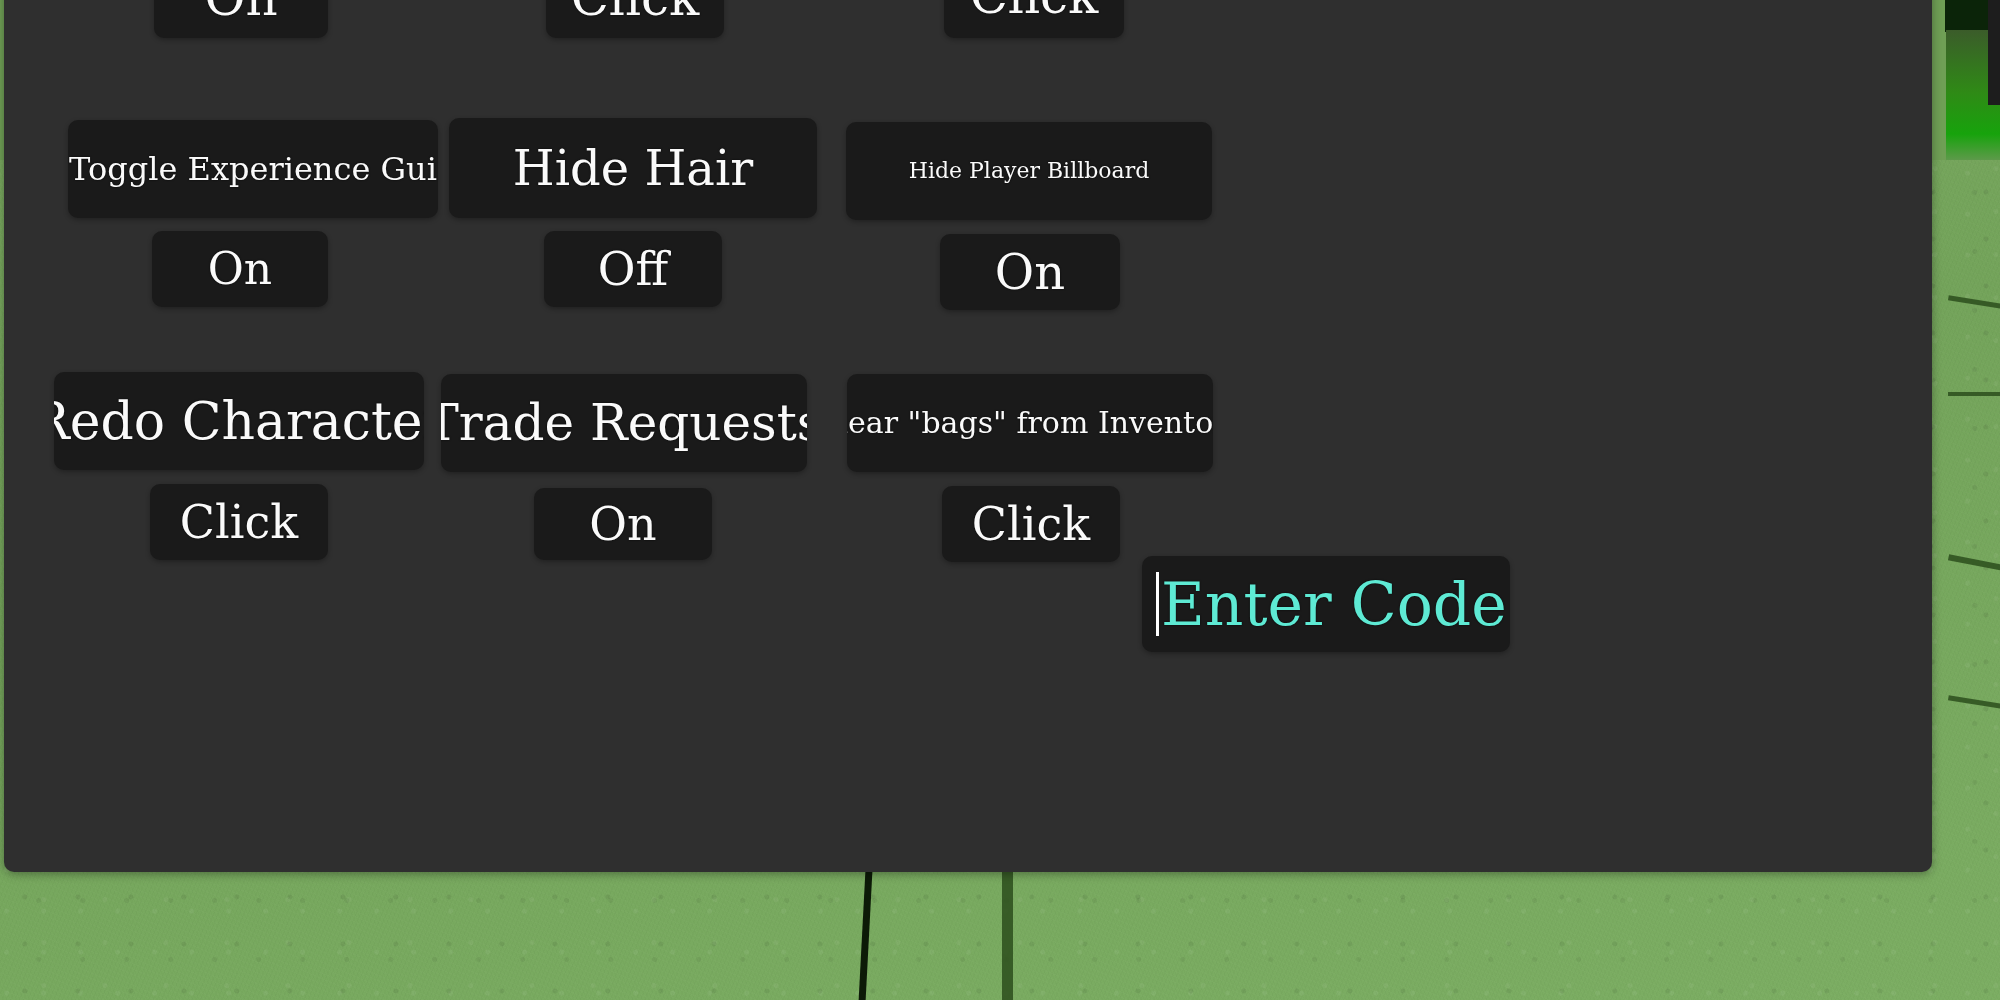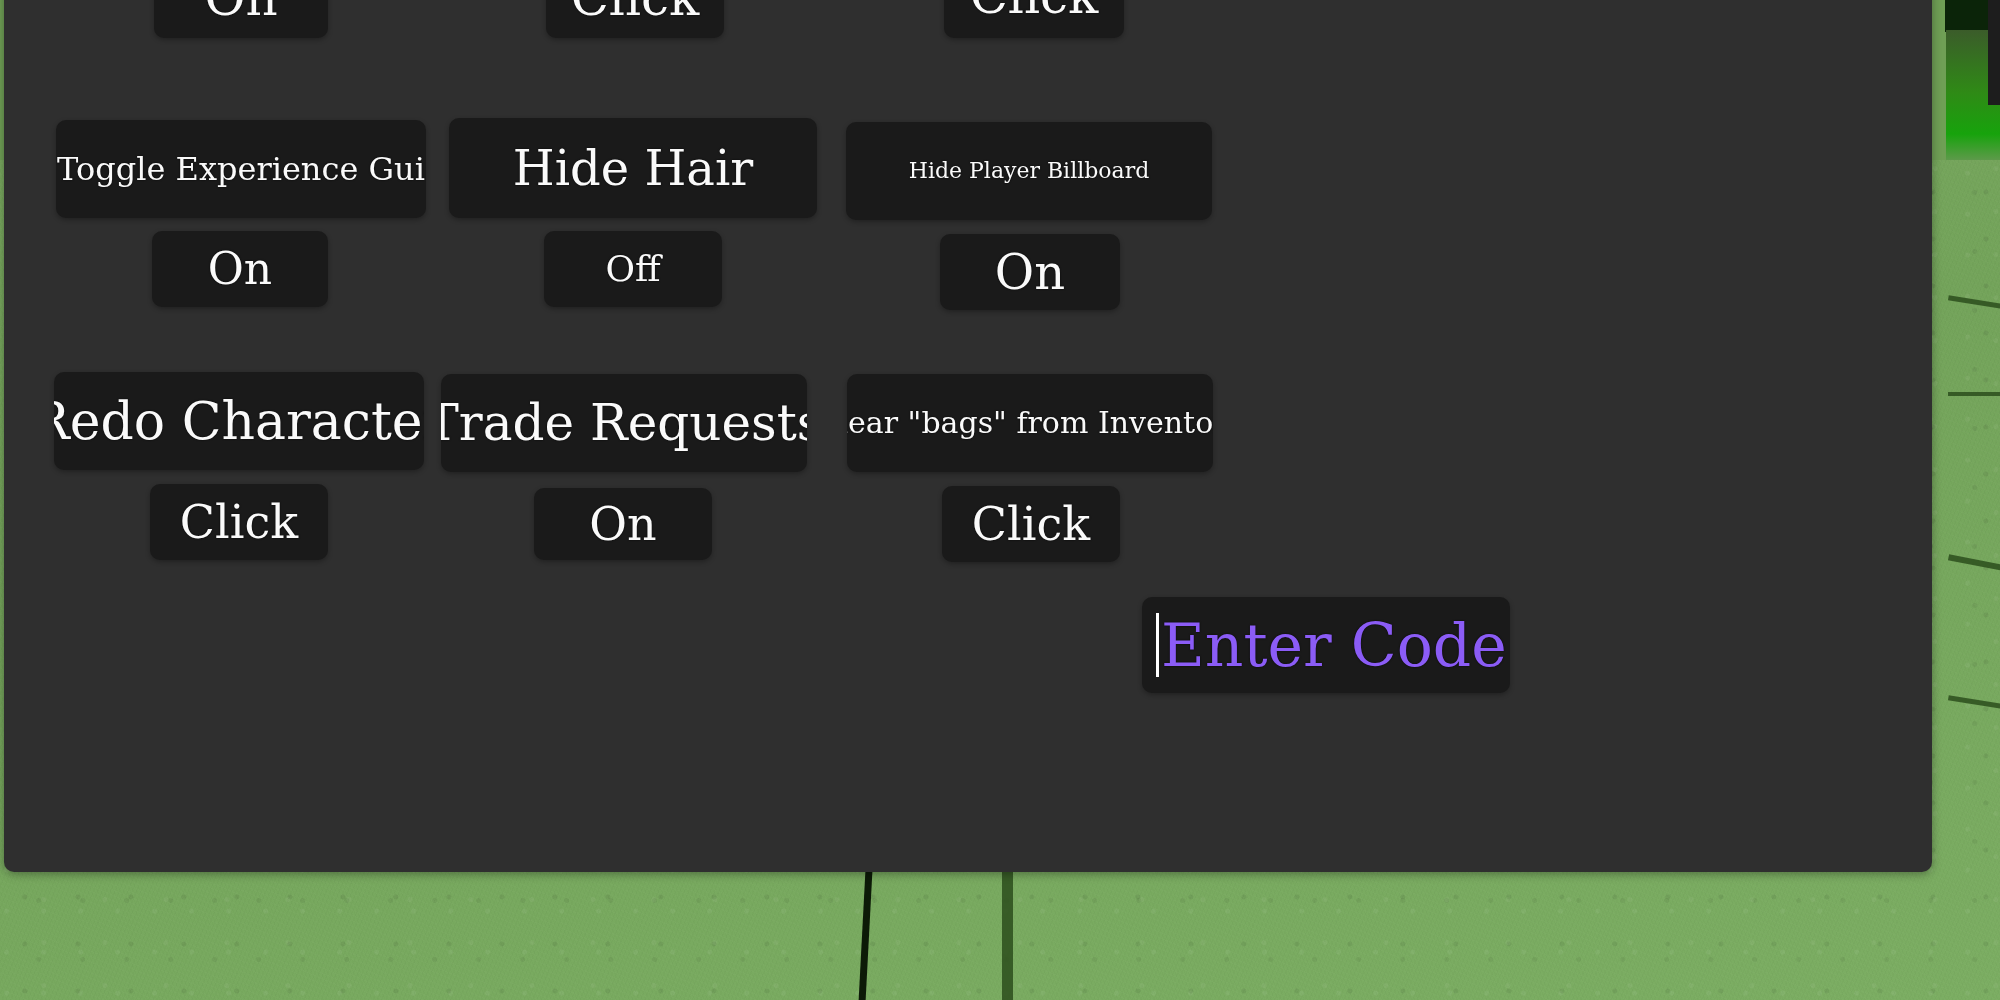--- a/index.html
+++ b/index.html
@@ -118,31 +118,30 @@
     line-height: 1;
   }
   .btn.label { }
   .btn.state { }
 
   .code-input {
     position: absolute;
     background: #1a1a1a;
     border: none;
     border-radius: 10px;
-    color: #8b5cf6;
+    color: #5eead4;
     font-family: "DejaVu Serif", "Liberation Serif", serif;
     font-size: 60px;
     padding: 0 0 0 14px;
     box-sizing: border-box;
     box-shadow: 0 2px 5px rgba(0,0,0,0.3);
     text-shadow: 0 0 2px rgba(0,0,0,0.8);
     display: flex;
     align-items: center;
     line-height: 1;
-    margin-top: 41px;
   }
   .caret {
     display: inline-block;
     width: 3px;
     height: 64px;
     background: #ffffff;
     margin-right: 2px;
     flex: 0 0 auto;
   }
   .code-text { display: inline-block; }
@@ -168,24 +167,24 @@
     <div class="seam-soft" style="left:1948px; top:560px; width:60px; height:6px; transform:rotate(11deg);"></div>
     <div class="seam-soft" style="left:1948px; top:700px; width:60px; height:5px; transform:rotate(9deg);"></div>
   </div>
 
   <div id="panel"></div>
 
   <div id="buttons-layer">
       <div class="btn state" style="left: 154px; top: -42px; width: 174px; height: 80px; font-size: 50px;">On</div>
       <div class="btn state" style="left: 546px; top: -42px; width: 178px; height: 80px; font-size: 50px;">Click</div>
       <div class="btn state" style="left: 944px; top: -46px; width: 180px; height: 84px; font-size: 50px;">Click</div>
-      <div class="btn label" style="left: 56px; top: 120px; width: 370px; height: 98px; font-size: 32px;">Toggle Experience Gui</div>
+      <div class="btn label" style="left: 68px; top: 120px; width: 370px; height: 98px; font-size: 32px;">Toggle Experience Gui</div>
       <div class="btn state" style="left: 152px; top: 231px; width: 176px; height: 76px; font-size: 44px;">On</div>
       <div class="btn label" style="left: 449px; top: 118px; width: 368px; height: 100px; font-size: 48px;">Hide Hair</div>
-      <div class="btn state" style="left: 544px; top: 231px; width: 178px; height: 76px; font-size: 36px;">Off</div>
+      <div class="btn state" style="left: 544px; top: 231px; width: 178px; height: 76px; font-size: 46px;">Off</div>
       <div class="btn label" style="left: 846px; top: 122px; width: 366px; height: 98px; font-size: 22px;">Hide Player Billboard</div>
       <div class="btn state" style="left: 940px; top: 234px; width: 180px; height: 76px; font-size: 48px;">On</div>
       <div class="btn label" style="left: 54px; top: 372px; width: 370px; height: 98px; font-size: 52px;">Redo Character</div>
       <div class="btn state" style="left: 150px; top: 484px; width: 178px; height: 76px; font-size: 46px;">Click</div>
       <div class="btn label" style="left: 441px; top: 374px; width: 366px; height: 98px; font-size: 50px;">Trade Requests</div>
       <div class="btn state" style="left: 534px; top: 488px; width: 178px; height: 72px; font-size: 46px;">On</div>
       <div class="btn label" style="left: 847px; top: 374px; width: 366px; height: 98px; font-size: 30px;">Clear "bags" from Inventory</div>
       <div class="btn state" style="left: 942px; top: 486px; width: 178px; height: 76px; font-size: 46px;">Click</div>
     </div>
 

